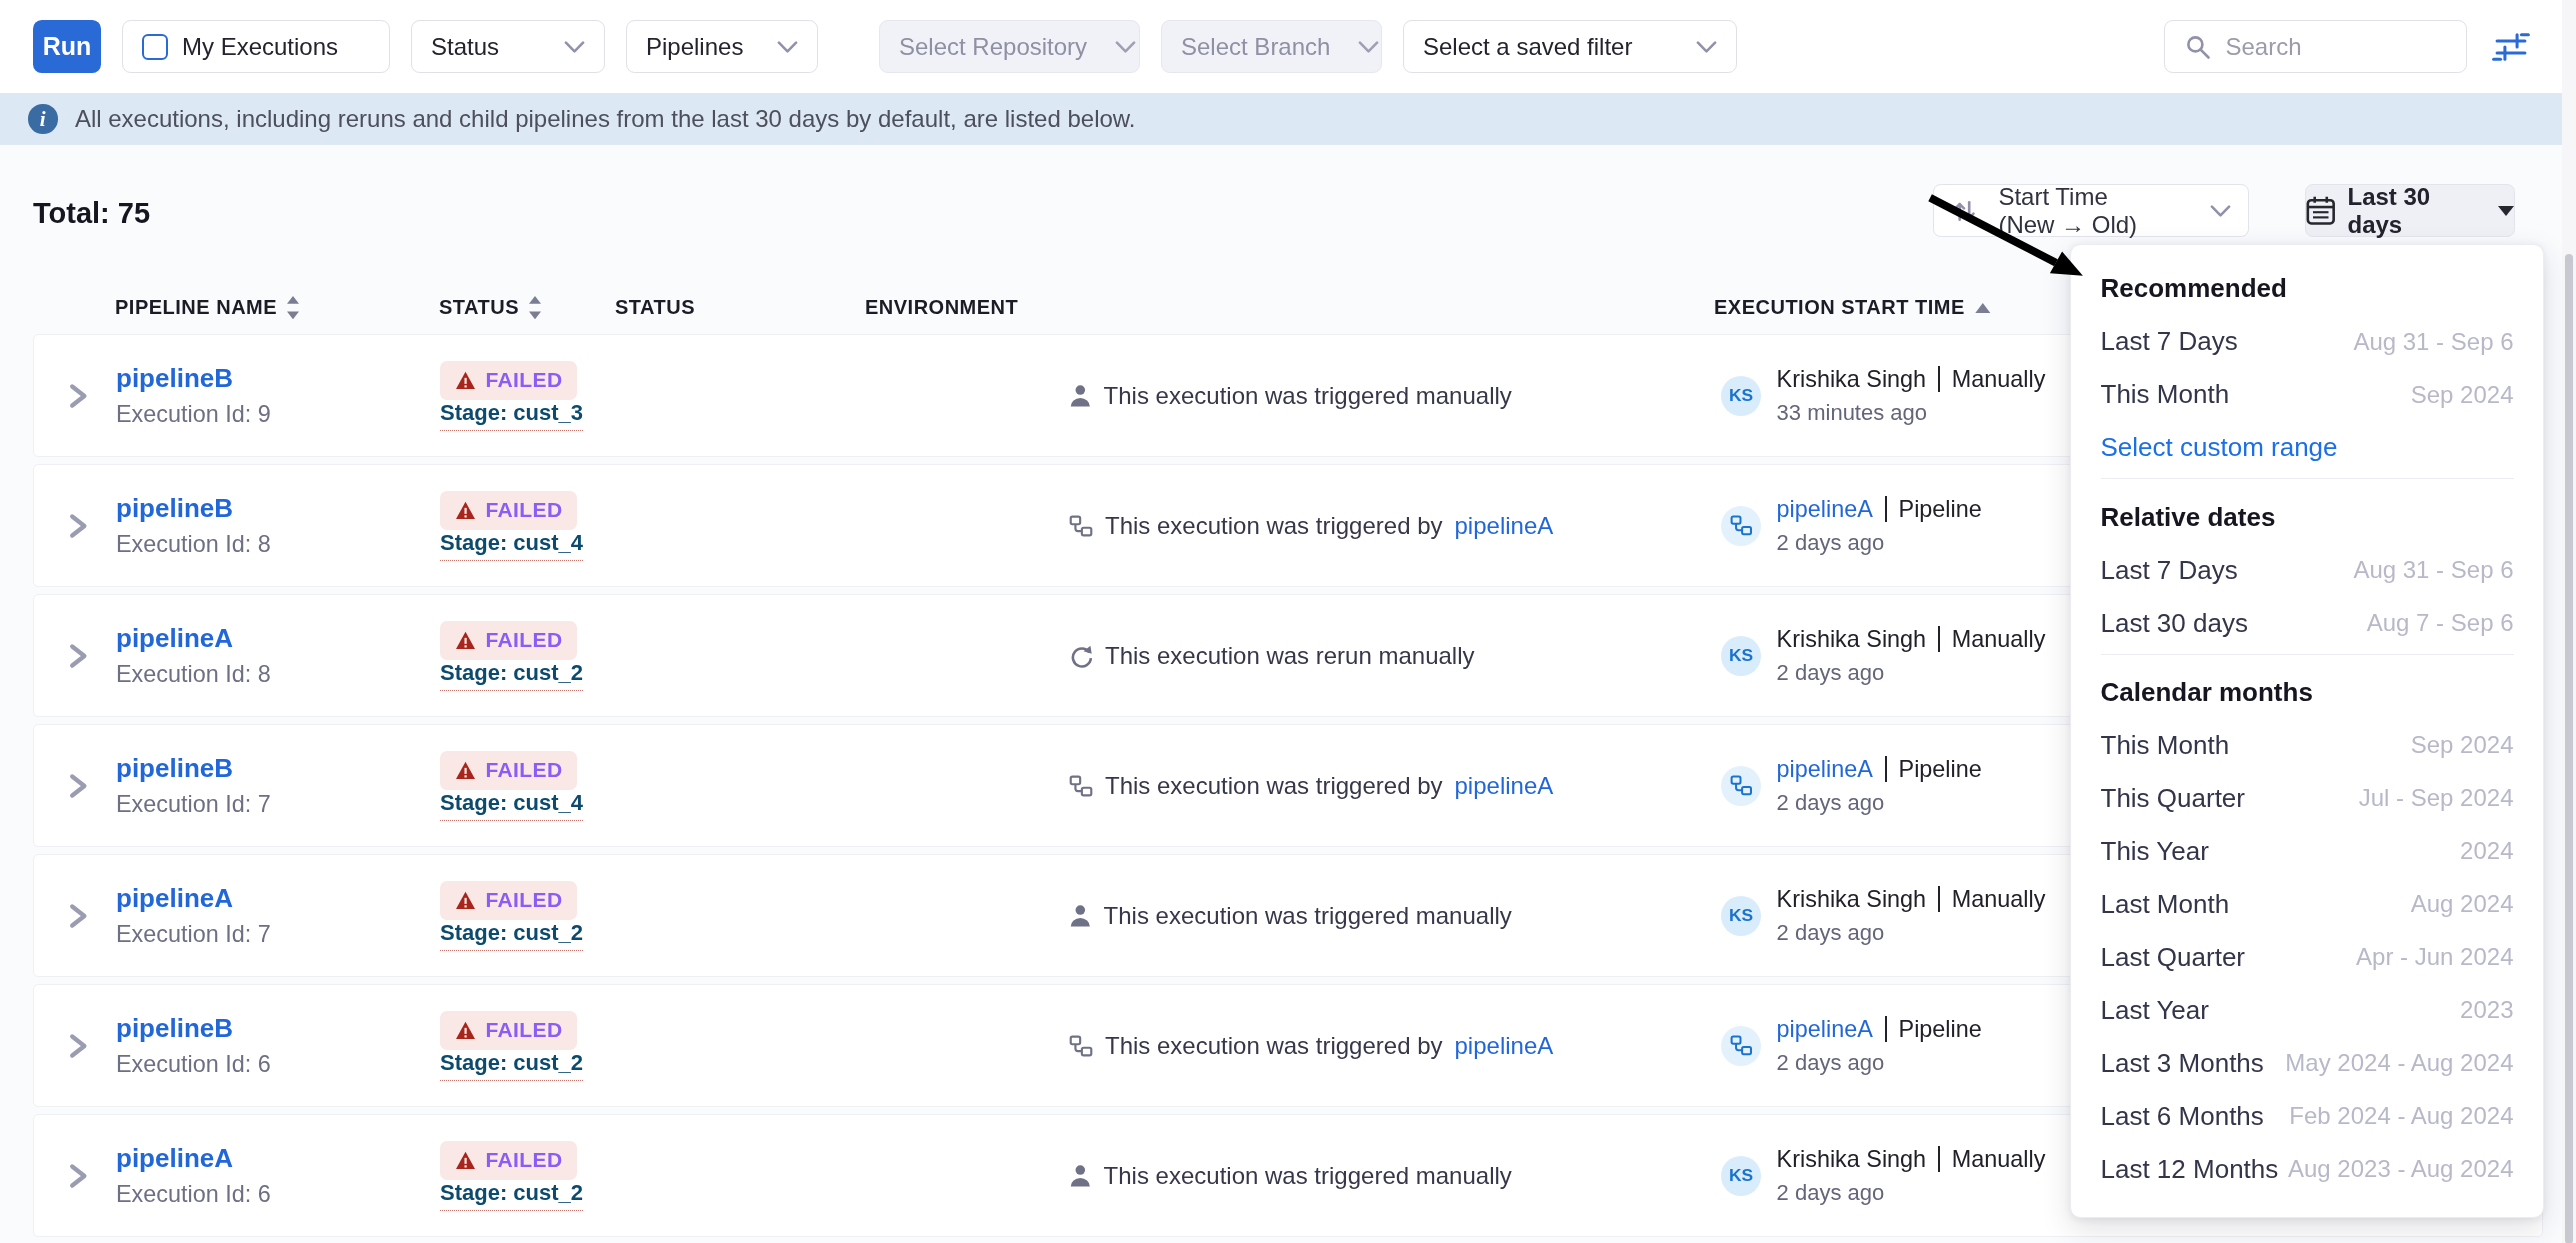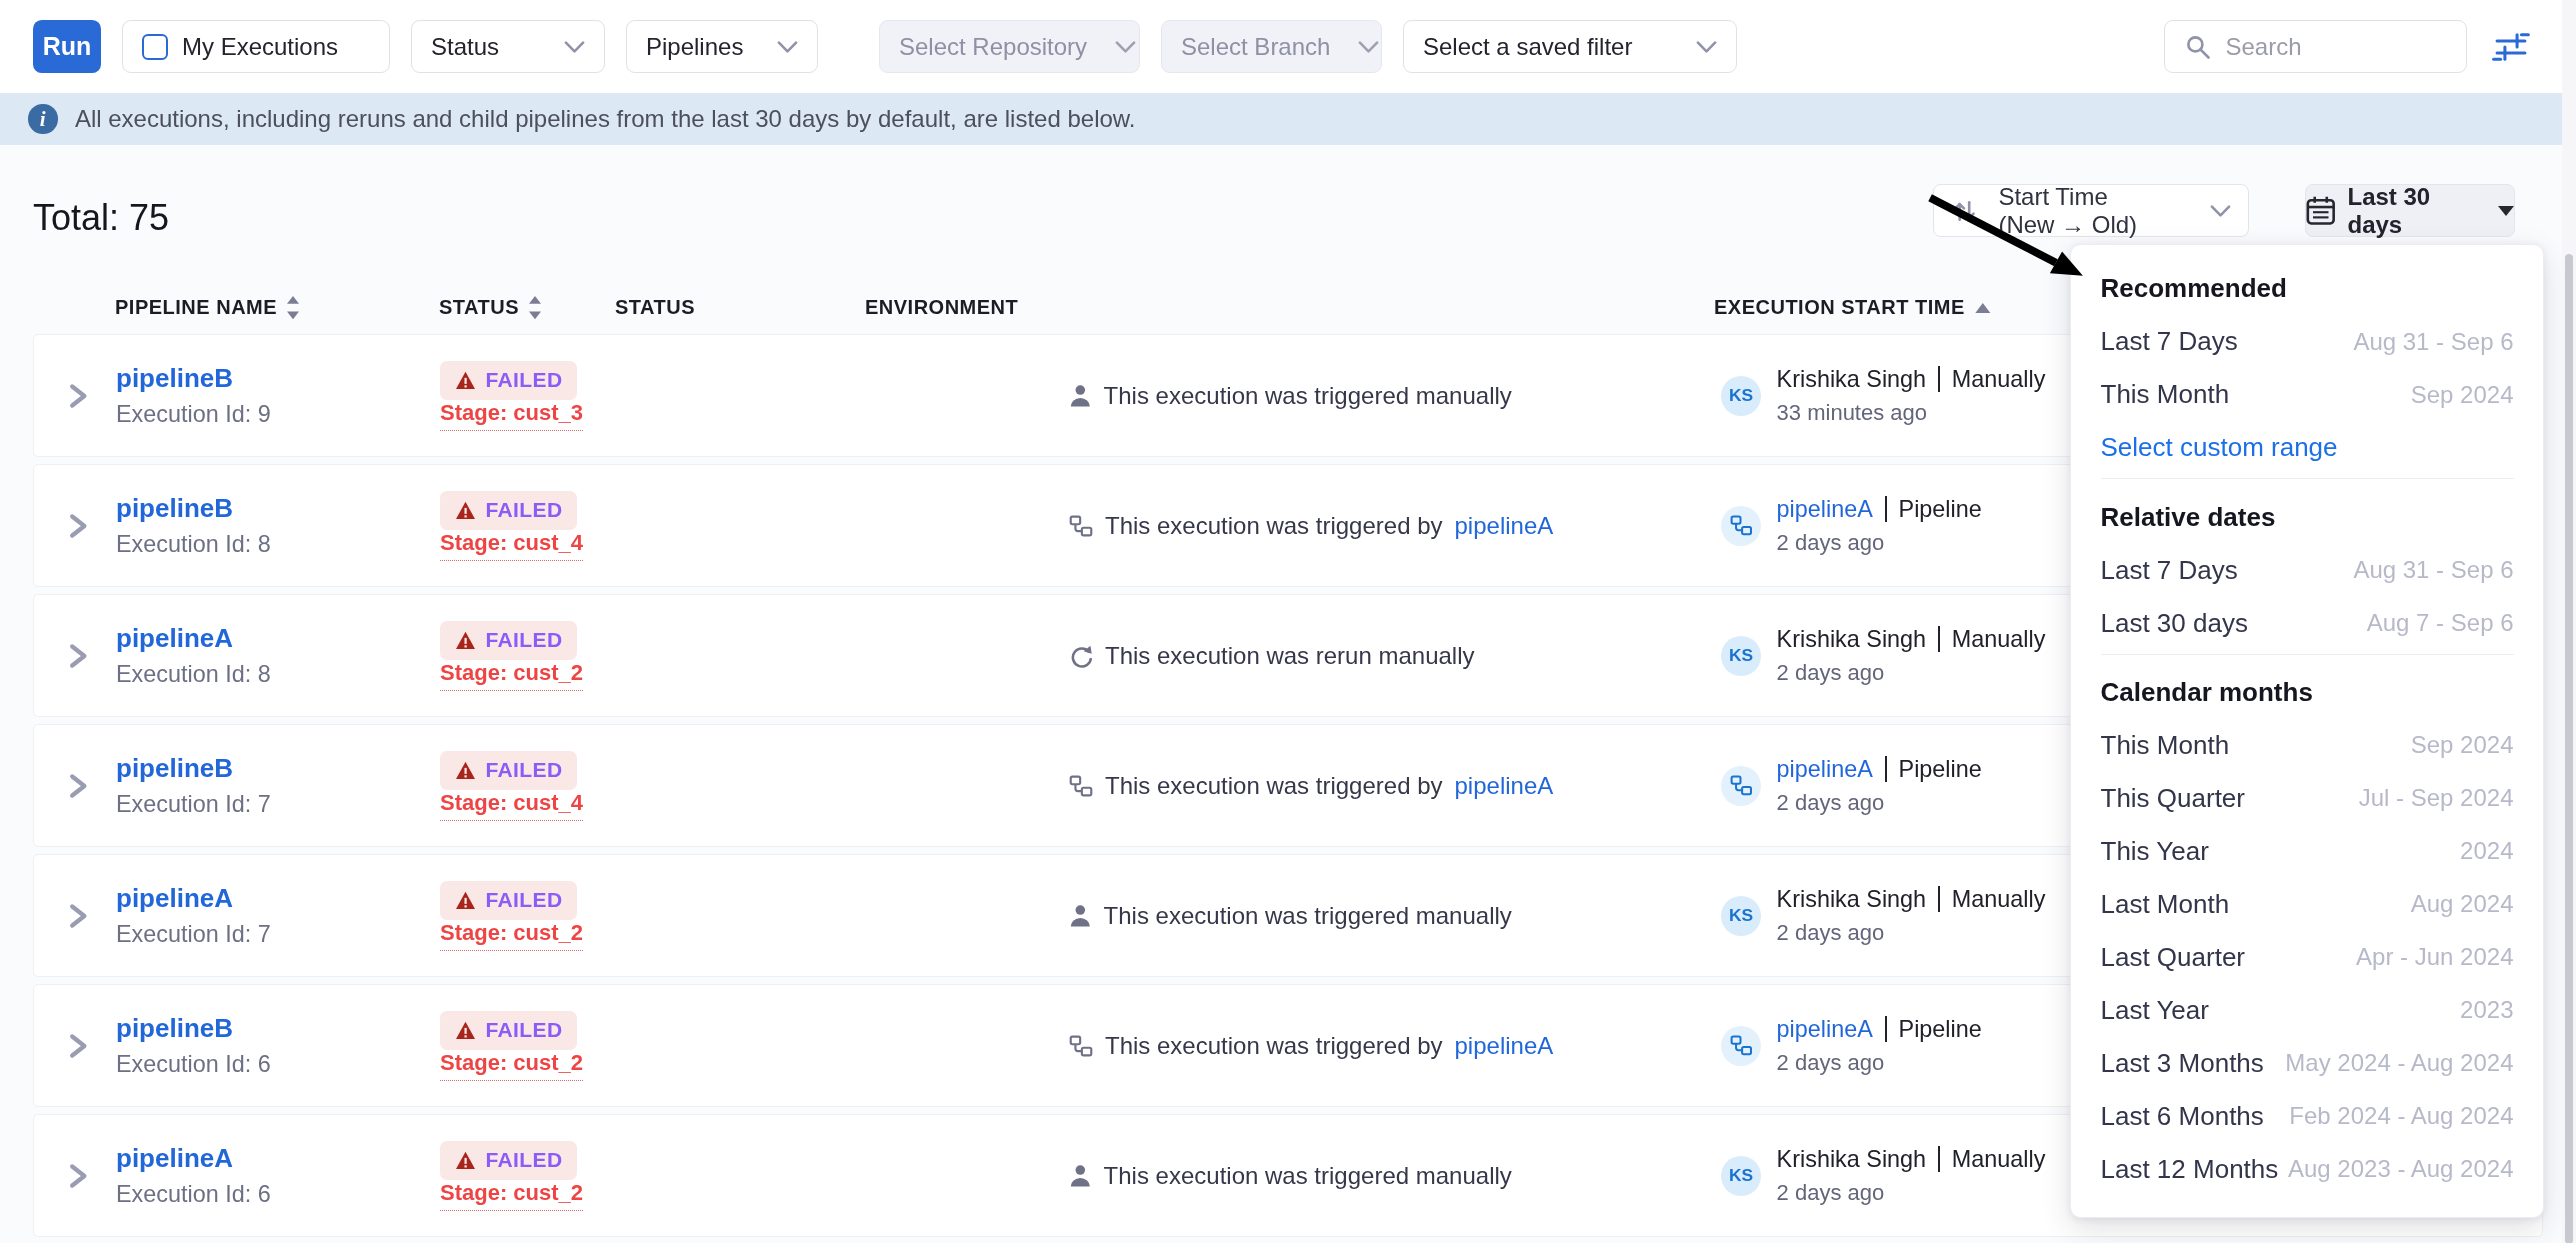--- a/index.html
+++ b/index.html
@@ -58,21 +58,21 @@
   .info-icon {
     width: 29.5px; height: 29.5px; border-radius: 50%; background: #3b6ba3;
     color: #fff; font-family: "Liberation Serif", serif; font-weight: 700;
     font-size: 21px; display: flex; align-items: center; justify-content: center;
     flex: 0 0 auto; font-style: italic;
   }
 
   
   .total-label {
     position: absolute; left: 33px; top: 197px;
-    font-size: 36px; font-weight: 400; color: #15161f;
+    font-size: 29px; font-weight: 700; color: #15161f;
   }
   .sort-btn {
     position: absolute; left: 1933px; top: 184px; width: 316px; height: 53px;
     background: #fff; border: 1.7px solid #e3e4eb; border-radius: 7.8px;
     display: flex; align-items: center; gap: 21px; padding: 0 17.4px;
     font-size: 24px; color: #30323f; cursor: pointer;
   }
   .sort-btn .spacer { flex: 1; }
   .range-btn {
     position: absolute; left: 2305px; top: 184px; width: 210px; height: 53px;
@@ -112,21 +112,21 @@
   }
   .exec-id { margin-top: 7.8px; font-size: 23.4px; color: #6d6f84; }
   .status-col { position: absolute; left: 406px; top: 50%; transform: translateY(-50%); }
   .badge {
     display: inline-flex; align-items: center; gap: 9.6px;
     background: #f9e8e6; color: #8b5cf6; font-weight: 700; font-size: 21px;
     letter-spacing: 0.4px; padding: 7.8px 14.8px; border-radius: 7px;
   }
   .stage {
     display: inline-block; font-size: 22px; font-weight: 700;
-    color: #ef4444; border-bottom: 1.7px dotted #cc6c63; padding-bottom: 3.5px; cursor: pointer;
+    color: #0c4a6e; border-bottom: 1.7px dotted #cc6c63; padding-bottom: 3.5px; cursor: pointer;
   }
   .trigger-col {
     position: absolute; left: 1035px; top: 50%; transform: translateY(-50%);
     display: flex; align-items: center; gap: 12px; font-size: 24px; color: #36384a;
     white-space: nowrap;
   }
   .trigger-link { color: #2267d9; text-decoration: none; cursor: pointer; }
   .start-col {
     position: absolute; left: 1687px; top: 50%; transform: translateY(-50%);
     display: flex; align-items: center; gap: 15.6px;

